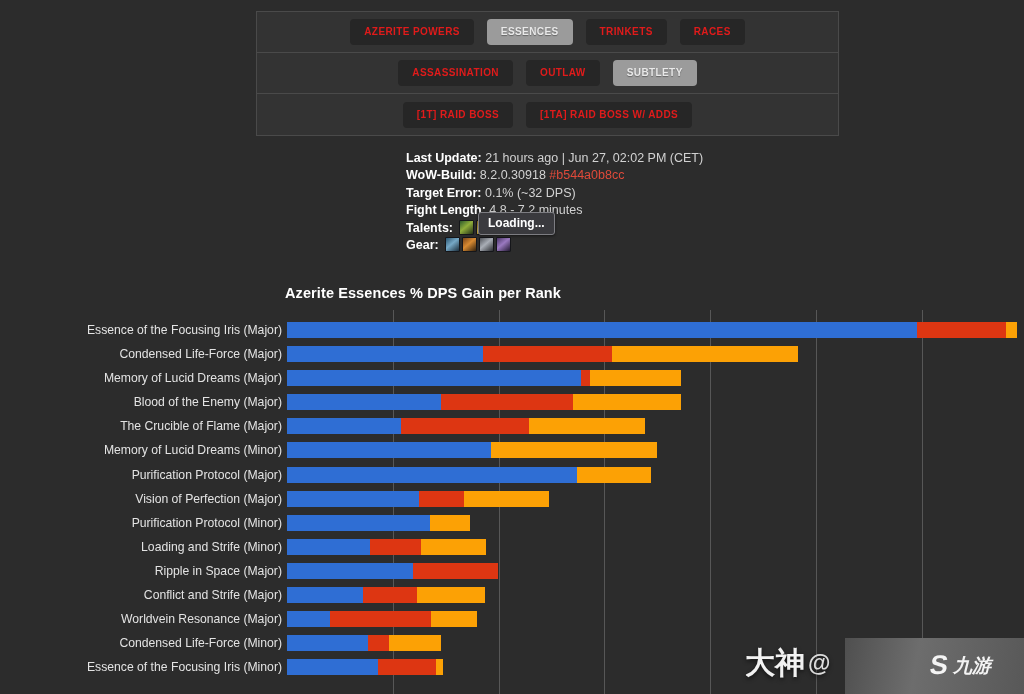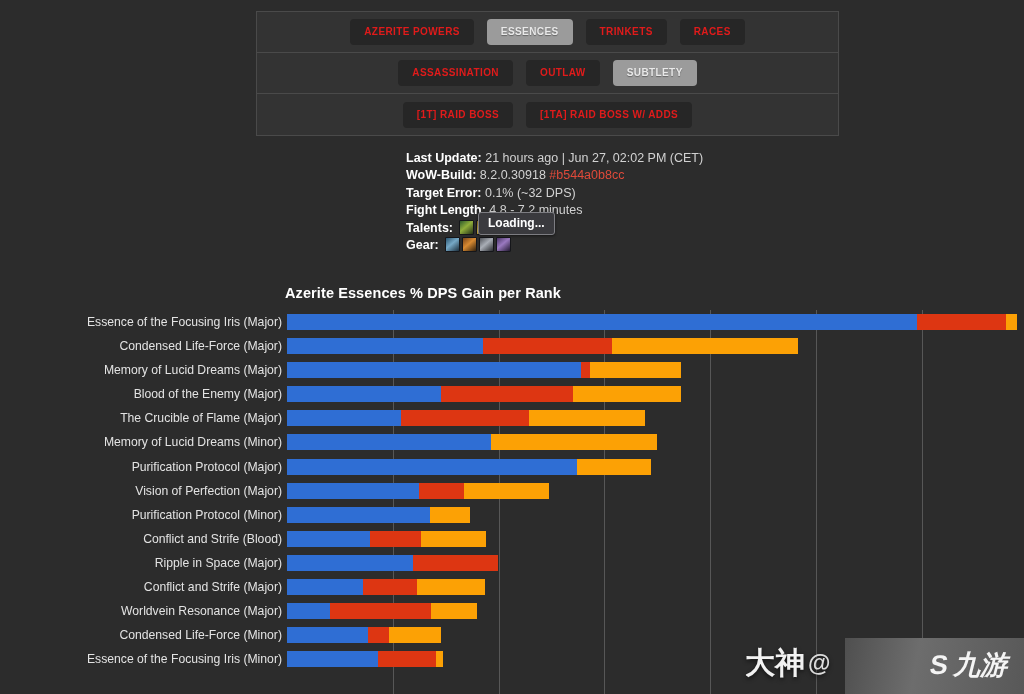--- a/index.html
+++ b/index.html
@@ -133,21 +133,21 @@
   }
   .gridline {
     position: absolute;
     top: 0;
     width: 1px;
     height: 384px;
     background: #7c7c7c;
     opacity: .55;
   }
 
-  .rows { position: absolute; left: 0; top: 0; width: 1024px; }
+  .rows { position: absolute; left: 0; top: 8px; width: 1024px; }
 
   .bar-row {
     position: relative;
     height: 24.1px;
   }
   .row-label {
     position: absolute;
     right: 742px;          
     top: 0;
     width: 230px;
@@ -206,21 +206,21 @@
     gap: 5px;
     line-height: 1;
   }
   .wm-logo {
     font-size: 27px;
     font-weight: bold;
     color: #f4f4f4;
     transform: skewX(-8deg);
   }
   .wm-cn {
-    font-size: 27px;
+    font-size: 19px;
     font-weight: bold;
     font-style: italic;
     color: #f4f4f4;
   }
 </style>
 </head>
 <body>
 
 <div id="root">
 
@@ -355,21 +355,21 @@
           </div>
         </div>
         <div class="bar-row">
           <div class="row-label">Purification Protocol (Minor)</div>
           <div class="bar-track">
             <div class="seg" style="left: 0px; width: 142.83px; background: rgb(47, 110, 212);"></div>
             <div class="seg" style="left: 142.83px; width: 40.204px; background: rgb(252, 161, 5);"></div>
           </div>
         </div>
         <div class="bar-row">
-          <div class="row-label">Conflict and Strife (Blood)</div>
+          <div class="row-label">Loading and Strife (Minor)</div>
           <div class="bar-track">
             <div class="seg" style="left: 0px; width: 82.524px; background: rgb(47, 110, 212);"></div>
             <div class="seg" style="left: 82.524px; width: 51.842px; background: rgb(221, 54, 18);"></div>
             <div class="seg" style="left: 134.366px; width: 64.538px; background: rgb(252, 161, 5);"></div>
           </div>
         </div>
         <div class="bar-row">
           <div class="row-label">Ripple in Space (Major)</div>
           <div class="bar-track">
             <div class="seg" style="left: 0px; width: 125.902px; background: rgb(47, 110, 212);"></div>

